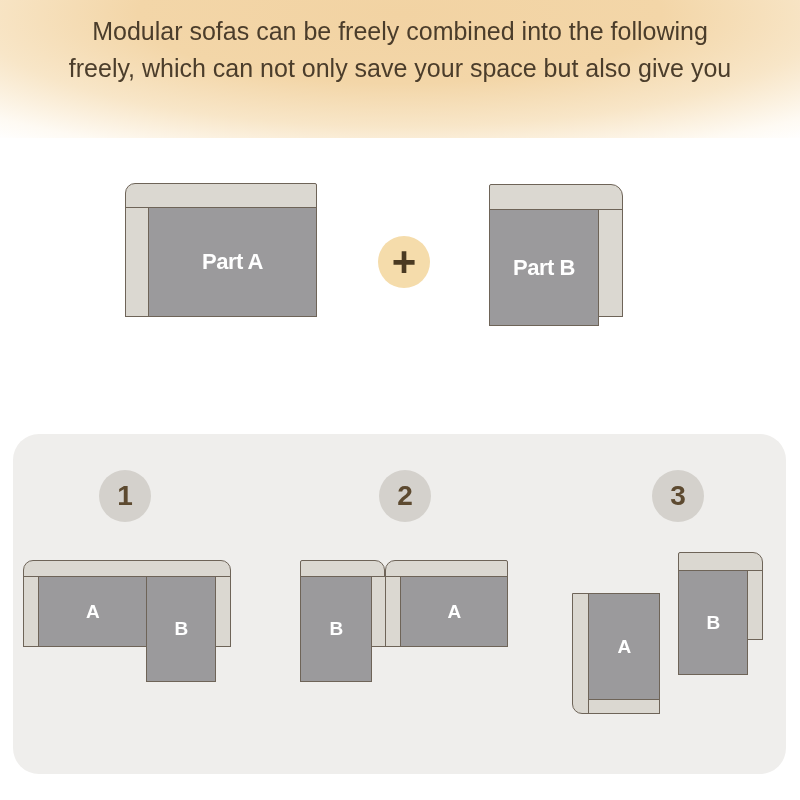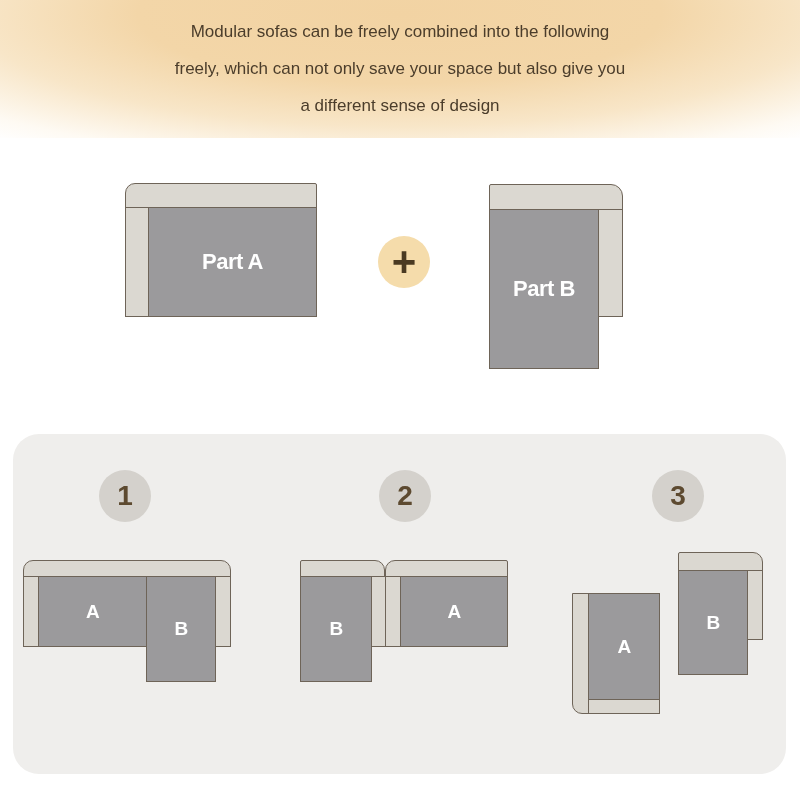--- a/index.html
+++ b/index.html
@@ -14,21 +14,21 @@
       var(--banner_peach,#f2d3a3) 0%,
       #f3d6a8 42%,
       #f8e6c8 68%,
       #fefaf3 90%,
       #ffffff 100%);
   }
   .headline{
     position:absolute;left:50%;top:13px;transform:translateX(-50%);
     width:680px;text-align:center;
     color:var(--headline_text,#4b3d2b);
-    font-size:17px;line-height:37px;font-weight:400;
+    font-size:25px;line-height:37px;font-weight:400;
   }
   
   .sofa{position:absolute;}
   .pad,.seat{position:absolute;box-sizing:border-box;border:1px solid var(--outline_brown,#6e6458);}
   .pad{background:var(--cushion_light,#dbd8d1);}
   .seat{
     background:var(--seat_gray,#9b9a9c);
     display:flex;align-items:center;justify-content:center;
   }
   .seat-label{
@@ -60,40 +60,39 @@
 </style>
 </head>
 <body>
 
 <div class="stage">
 
   <div class="banner">
     <div class="headline">
       <div>Modular sofas can be freely combined into the following</div>
       <div>freely, which can not only save your space but also give you</div>
-      <div>a different sense of design</div>
     </div>
   </div>
 
   <div class="sofa" style="left:125px;top:183px;width:192px;height:134px;">
     <div class="pad" style="left:0;top:0;width:192px;height:25px;border-radius:10px 2px 0 0;"></div>
     <div class="pad" style="left:0;top:24px;width:24px;height:110px;"></div>
     <div class="seat" style="left:23px;top:24px;width:169px;height:110px;">
       <span class="seat-label lg">Part A</span>
     </div>
   </div>
 
   <div class="plus-badge">
     <span>+</span>
   </div>
 
   <div class="sofa" style="left:489px;top:184px;width:134px;height:192px;">
     <div class="pad" style="left:0;top:0;width:134px;height:26px;border-radius:2px 12px 0 0;"></div>
     <div class="pad" style="left:109px;top:25px;width:25px;height:108px;"></div>
-    <div class="seat" style="left:0;top:25px;width:110px;height:160px;">
+    <div class="seat" style="left:0;top:25px;width:110px;height:117px;">
       <span class="seat-label lg">Part B</span>
     </div>
   </div>
 
   <div class="panel">
 
     <div class="num-badge" style="left:86px;top:36px;">
       <span>1</span>
     </div>
     <div class="sofa" style="left:10px;top:126px;width:208px;height:122px;">

